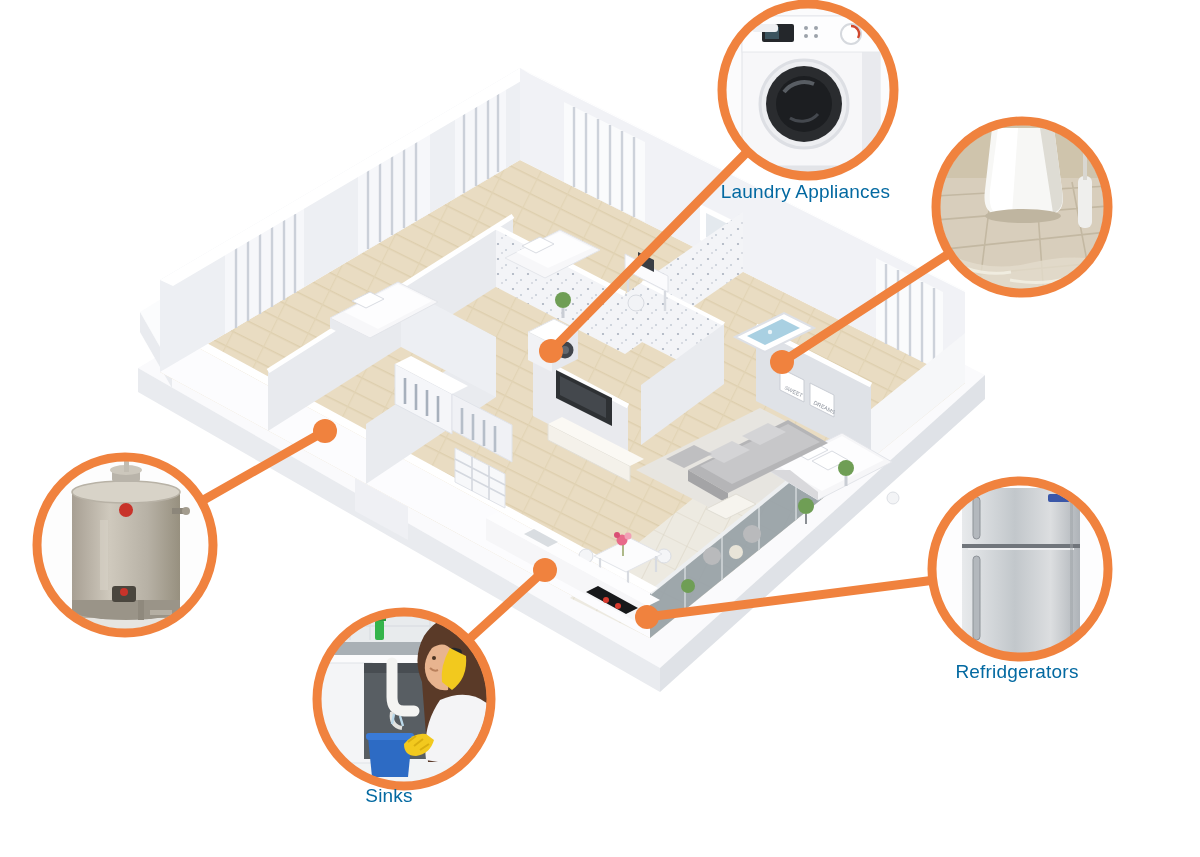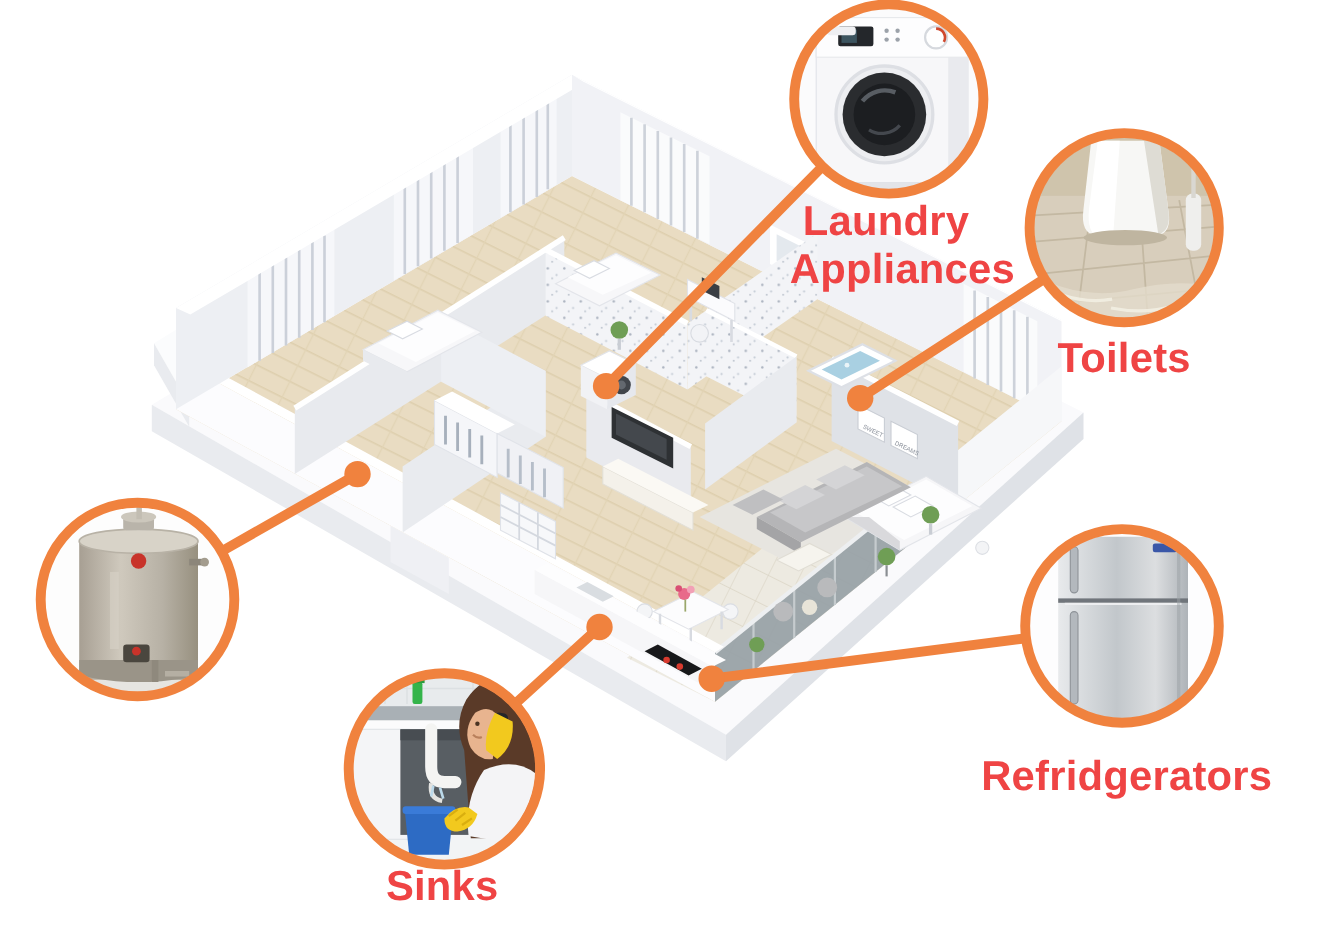--- a/index.html
+++ b/index.html
@@ -1,19 +1,19 @@
 <!DOCTYPE html>
 <html><head>
 <meta charset="utf-8">
 <style>
   html,body{margin:0;padding:0;background:#fff;}
   .stage{position:relative;width:1200px;height:857px;background:#fff;overflow:hidden;
          font-family:"Liberation Sans","DejaVu Sans",sans-serif;}
   .stage svg{position:absolute;left:0;top:0;}
-  .callout-label{position:absolute;color:#ef4444;font-weight:bold;font-size:38px;
+  .callout-label{position:absolute;color:#0369a1;font-weight:normal;font-size:19px;
       line-height:1.12;text-align:center;letter-spacing:.2px;}
 </style>
 </head>
 <body>
 
 <div class="stage">
 
 <svg width="1200" height="857" viewBox="0 0 1200 857">
   <defs>
     <pattern id="sp" width="15" height="15" patternUnits="userSpaceOnUse">
@@ -386,17 +386,16 @@
       <rect x="973" y="497" width="7" height="42" rx="3.5" fill="#B3B8BD" stroke="#8E9398" stroke-width="1"></rect>
       <rect x="973" y="556" width="7" height="84" rx="3.5" fill="#B3B8BD" stroke="#8E9398" stroke-width="1"></rect>
       <rect x="1048" y="494" width="22" height="8" rx="2" fill="#3A57A8"></rect>
       <rect x="1070" y="488" width="3" height="165" fill="#9CA1A6" opacity=".5"></rect>
     </g>
     <circle cx="1020" cy="569" r="88" fill="none" stroke="#F0823E" stroke-width="9"></circle>
   </g>
 </svg>
 
 <div class="callout-label" style="left:718px;top:181px;width:175px;">Laundry Appliances</div>
-<div class="callout-label" style="left:932px;top:305px;width:180px;">Toilets</div>
-<div class="callout-label" style="left:312px;top:785px;width:180px;">Sinks</div>
-<div class="callout-label" style="left:892px;top:661px;width:250px;margin-top:24px;">Refridgerators</div>
+<div class="callout-label" style="left:299px;top:785px;width:180px;">Sinks</div>
+<div class="callout-label" style="left:892px;top:661px;width:250px;">Refridgerators</div>
 
 </div>
 
 </body></html>

